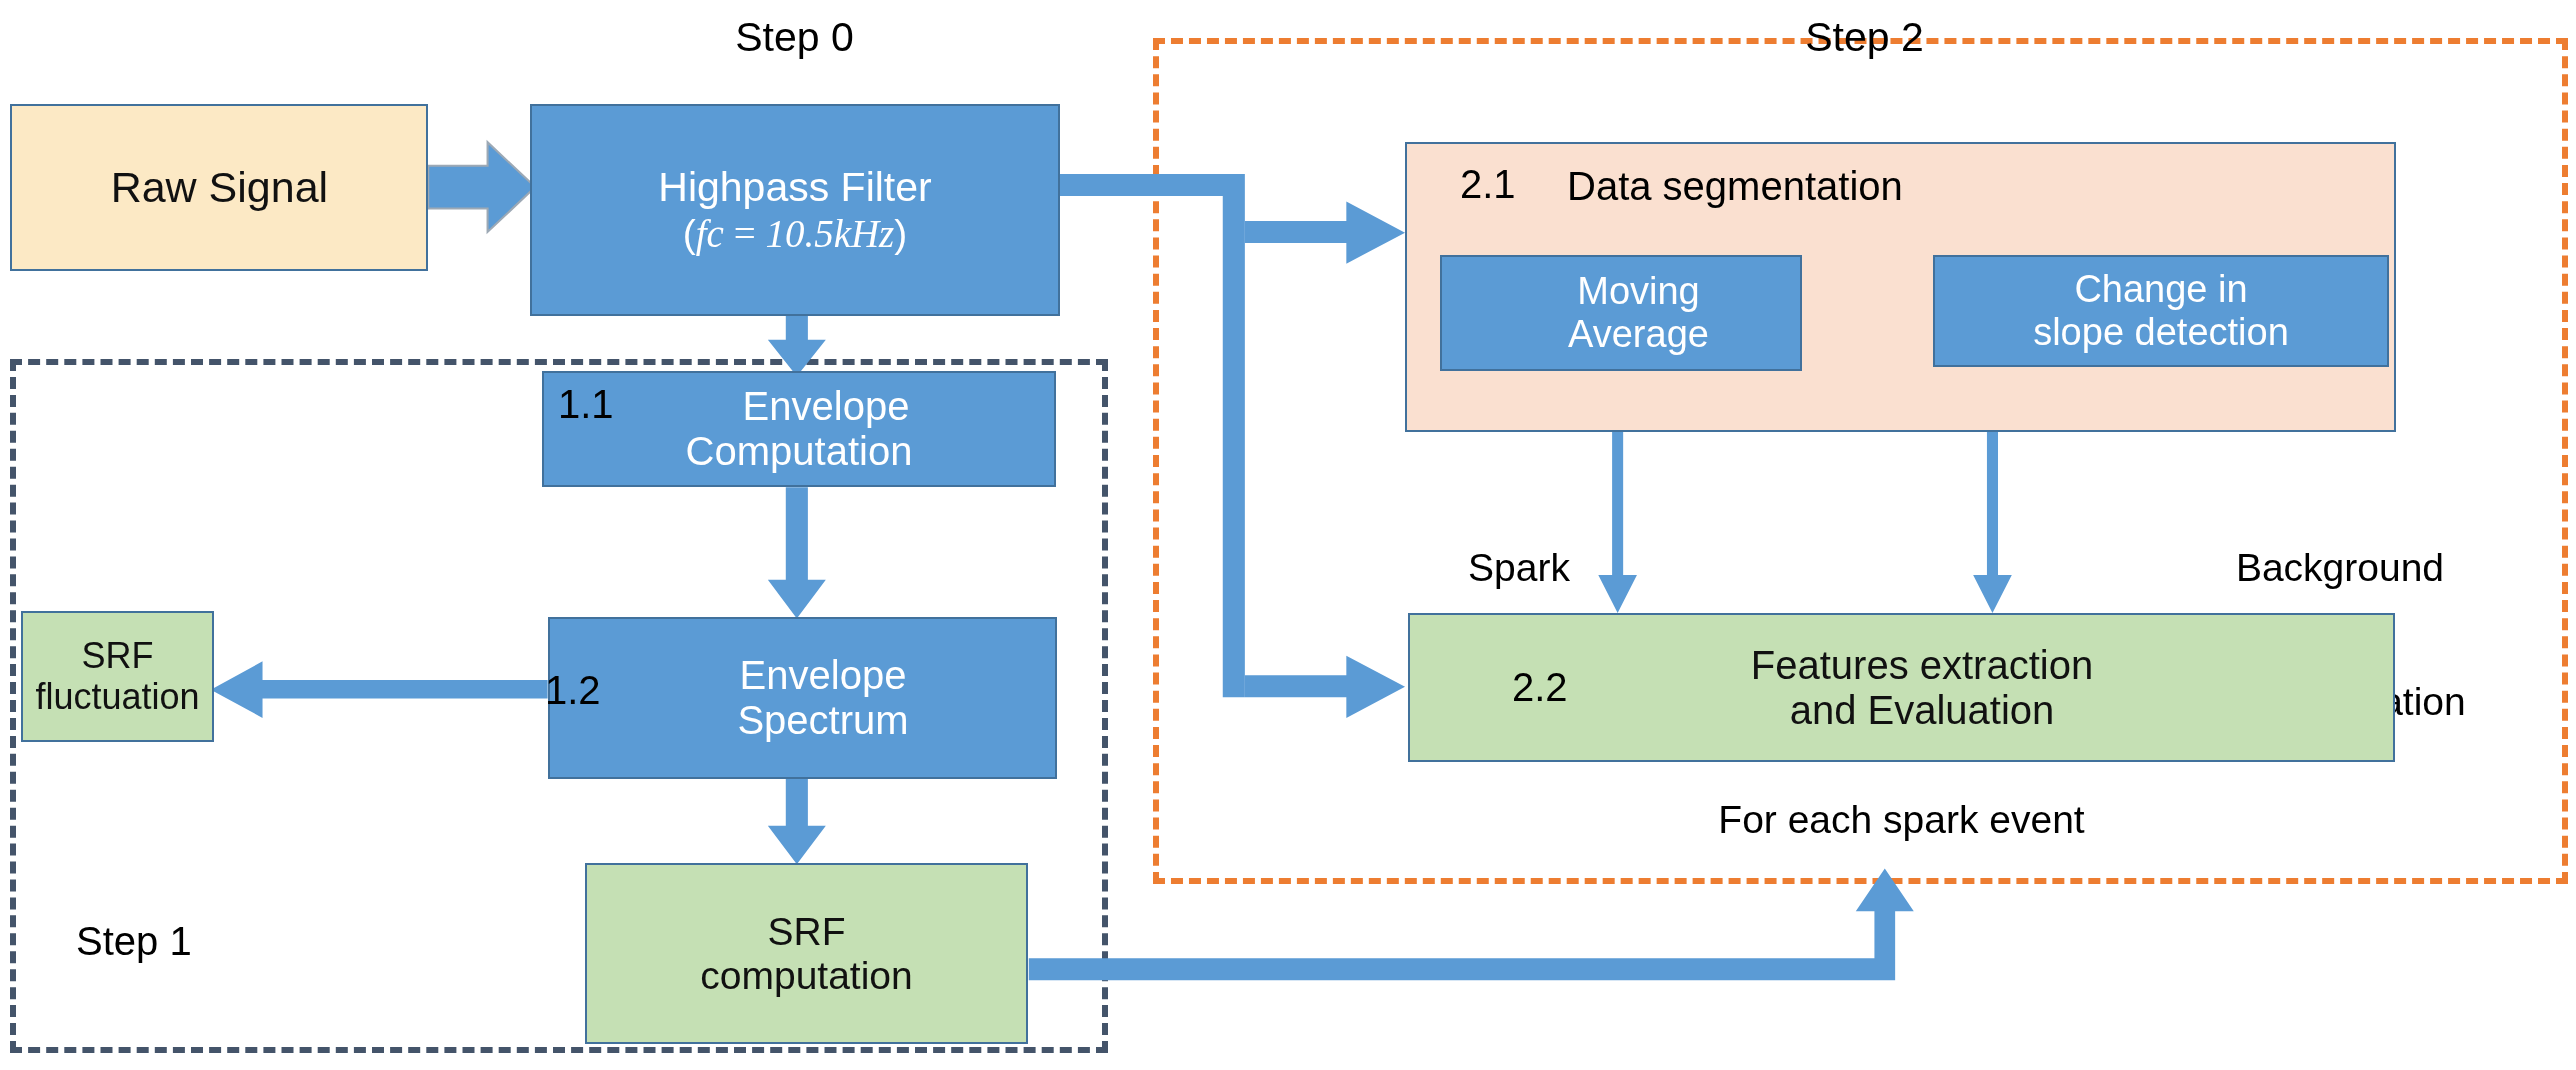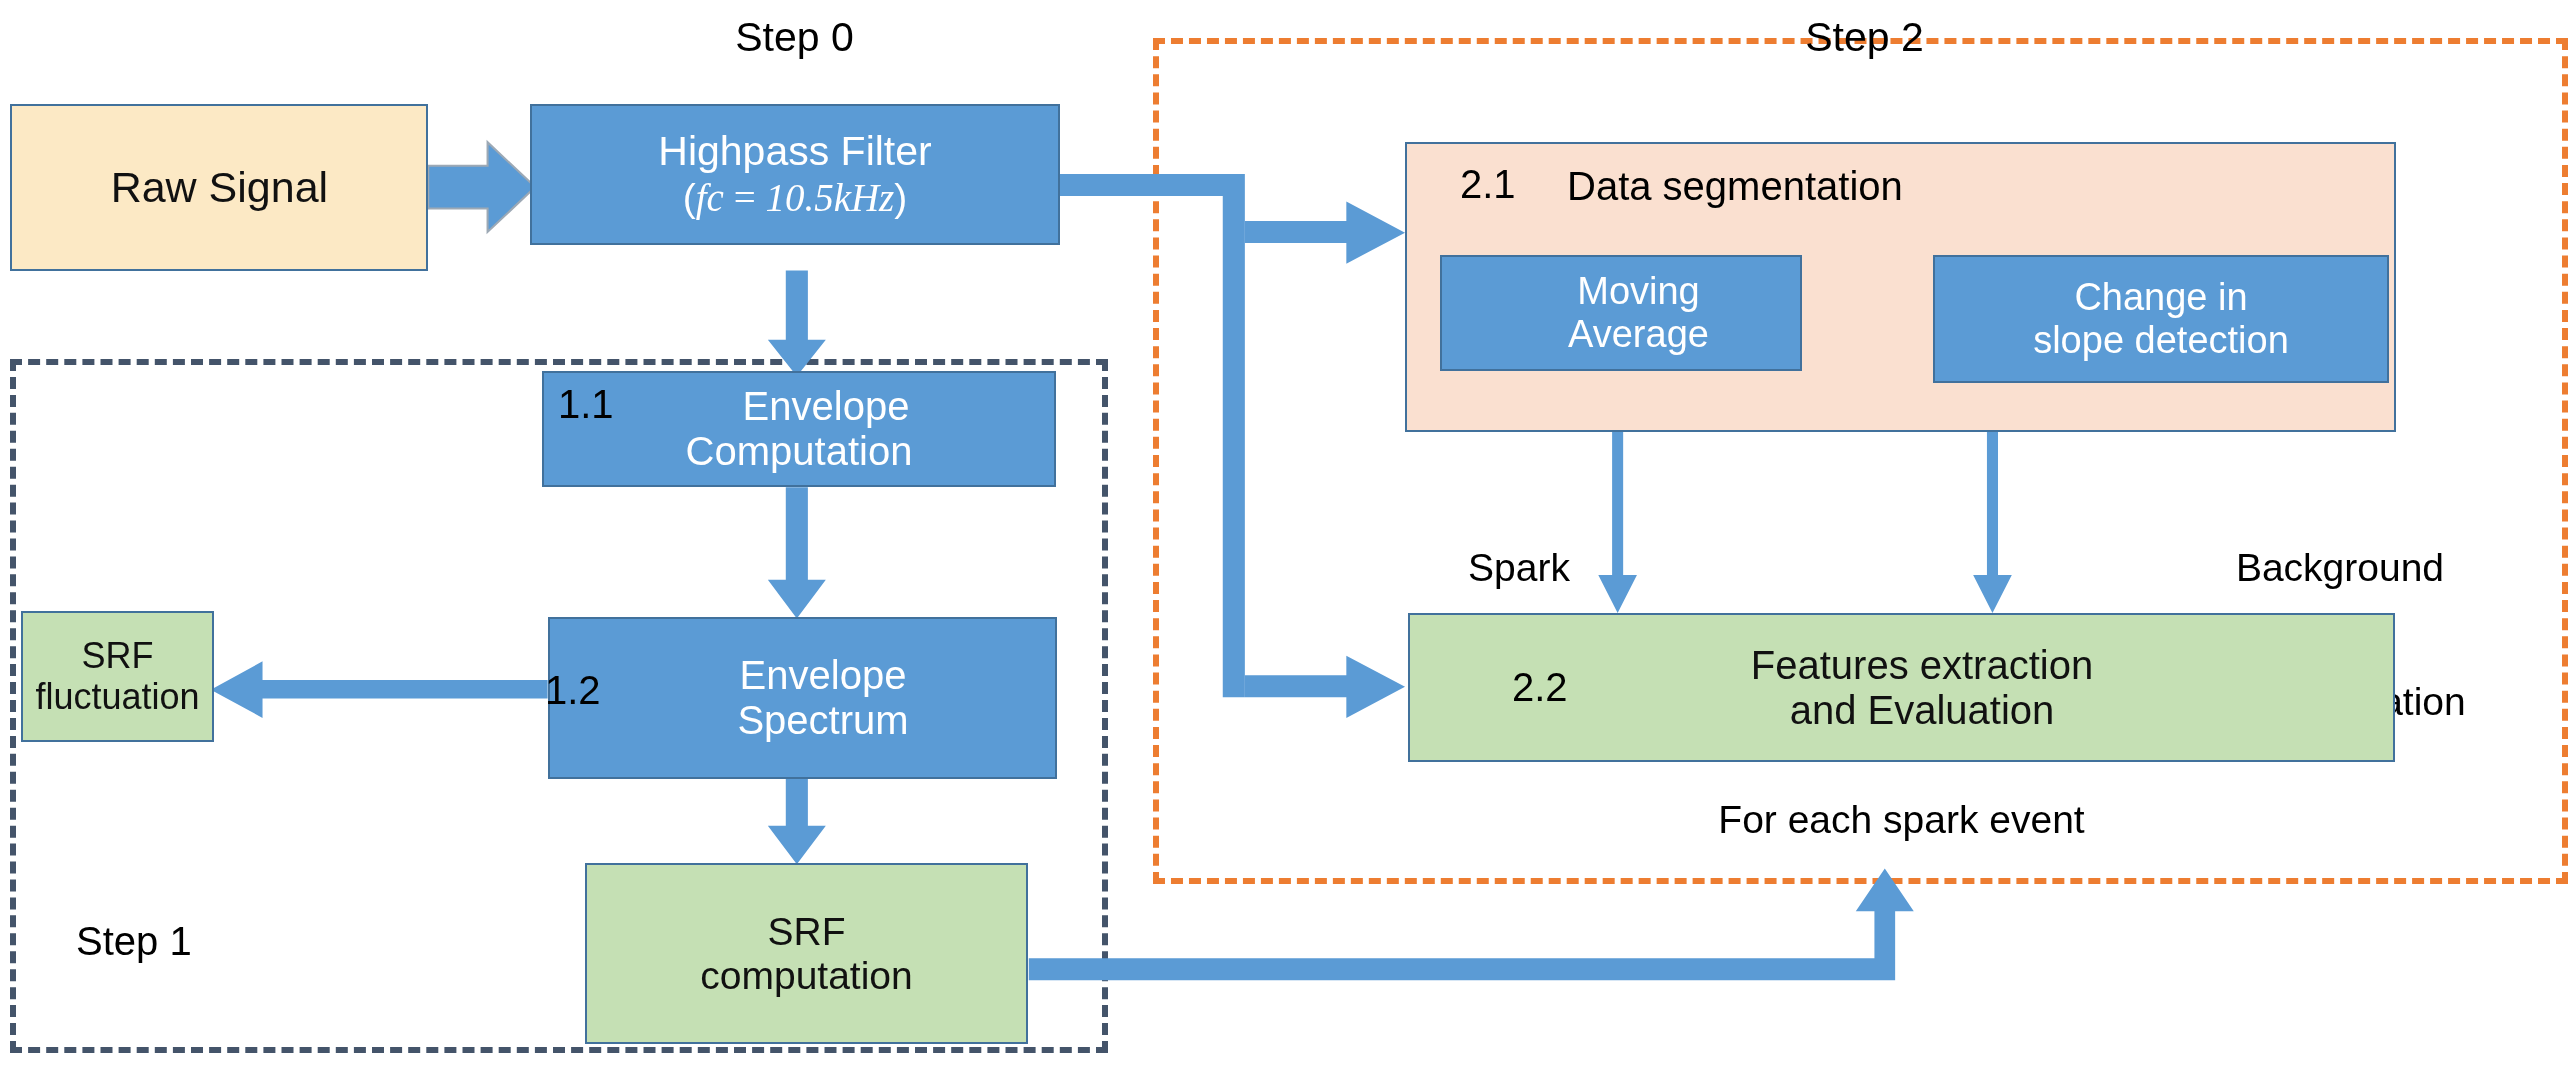--- a/index.html
+++ b/index.html
@@ -57,21 +57,21 @@
 
     <path class="fill-blue" d="M 1490,1388 L 2715,1388 L 2715,1320 L 2688,1320 L 2730,1258 L 2772,1320 L 2745,1320 L 2745,1420 L 1490,1420 Z"></path>
   </svg>
 
   <div class="plainlabel" style="left:608px;top:14px;width:373px;text-align:center;font-size:41px;">Step 0</div>
 
   <div class="box cream" style="left:10.4px;top:104px;width:418px;height:167px;font-size:43px;">
     <span>Raw Signal</span>
   </div>
 
-  <div class="box blue" style="left:530px;top:104px;width:530px;height:141px;flex-direction:column;gap:1.4px;font-size:41px;">
+  <div class="box blue" style="left:530px;top:104px;width:530px;height:212px;flex-direction:column;gap:1.4px;font-size:41px;">
     <span>Highpass Filter</span>
     <span style="font-size:39px;">
       <span>(</span><i style="font-family:'Liberation Serif',serif;">fc</i><span style="font-family:'Liberation Serif',serif;"> = </span><i style="font-family:'Liberation Serif',serif;">10.5kHz</i><span>)</span>
     </span>
   </div>
 
   <div class="box blue" style="left:542px;top:371px;width:514px;height:116px;flex-direction:column;font-size:40px;">
     <span style="display:block;width:100%;text-align:center;padding-left:54px;box-sizing:border-box;">Envelope</span>
     <span>Computation</span>
   </div>
@@ -99,21 +99,21 @@
 
   <div class="box peach" style="left:1405px;top:142px;width:991px;height:290px;display:block;"></div>
   <div class="numlabel" style="left:1460px;top:164px;font-size:40px;">2.1</div>
   <div class="plainlabel" style="left:1567px;top:163px;font-size:40px;">Data segmentation</div>
 
   <div class="box blue" style="left:1440px;top:255px;width:362px;height:116px;flex-direction:column;font-size:38px;padding-left:35px;">
     <span>Moving</span>
     <span>Average</span>
   </div>
 
-  <div class="box blue" style="left:1933px;top:255px;width:456px;height:128px;flex-direction:column;font-size:38px;">
+  <div class="box blue" style="left:1933px;top:255px;width:456px;height:112px;flex-direction:column;font-size:38px;">
     <span>Change in</span>
     <span>slope detection</span>
   </div>
 
   <div class="plainlabel" style="left:1431px;top:456px;width:176px;text-align:center;font-size:39px;">
     <span style="display:block;">Spark</span>
     <span style="display:block;">duration</span>
   </div>
 
   <div class="plainlabel" style="left:2133px;top:456px;width:414px;text-align:center;font-size:39px;">

